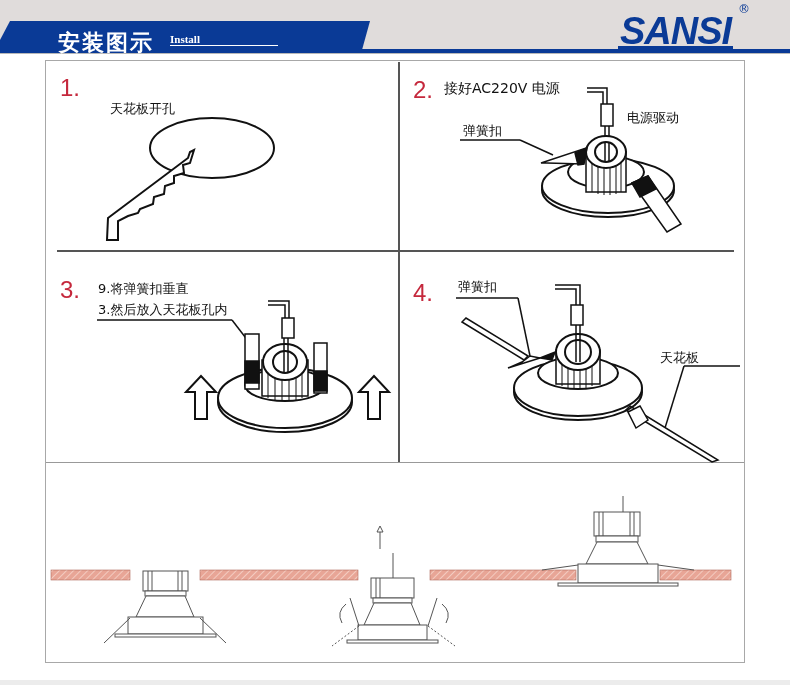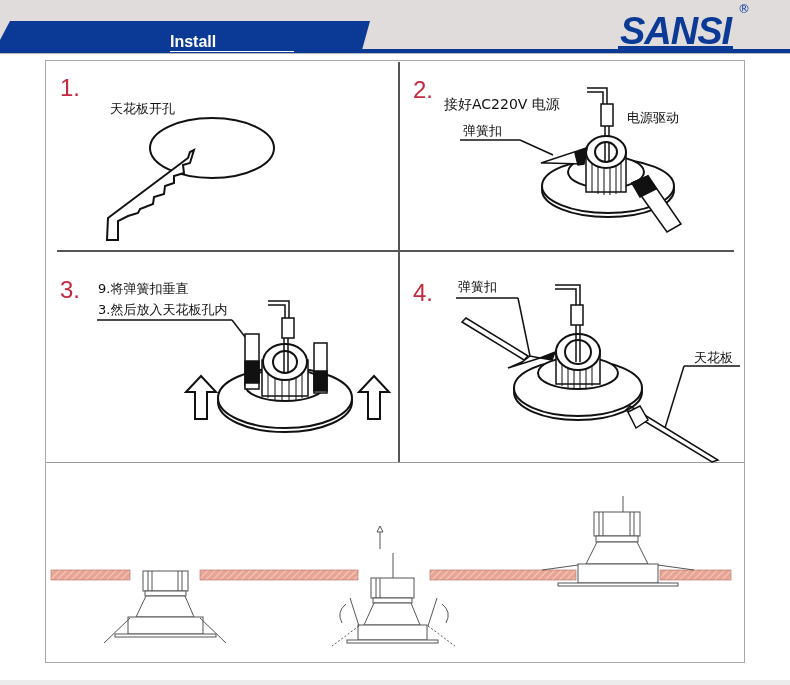--- a/index.html
+++ b/index.html
@@ -1,21 +1,21 @@
 <!DOCTYPE html>
 <html><head>
 <meta charset="utf-8">
 <style>
   html, body { margin:0; padding:0; }
   body { width:790px; height:685px; position:relative; background:#ffffff; overflow:hidden;
          font-family:"DejaVu Sans","Liberation Sans",sans-serif; }
   .header { position:absolute; left:0; top:0; width:790px; height:53px; background:#e0dcdb; }
   .header-bar { position:absolute; left:0; top:0; width:790px; height:53px; }
   .header-title { position:absolute; left:58px; top:28px; color:#fff; font-size:22px; font-weight:bold; letter-spacing:2px; }
-  .header-sub { position:absolute; left:170px; top:33px; color:#fff; font-family:Liberation Sans, sans-serif; font-size:16px; font-weight:bold; border-bottom:1px solid #fff; padding-right:78px; }
+  .header-sub { position:absolute; left:170px; top:33px; color:#fff; font-family:Liberation Serif, serif; font-size:11px; font-weight:bold; border-bottom:1px solid #fff; padding-right:78px; }
   .logo { position:absolute; left:618px; top:8px; width:125px; height:42px; }
   .reg { position:absolute; left:738px; top:2px; font-size:12px; color:#0a3a96; }
   .frame { position:absolute; left:45px; top:60px; width:700px; height:603px; border:1px solid #a8a8a8; box-sizing:border-box; background:#fff; }
   .panel { position:absolute; }
   .num { position:absolute; color:#c5283c; font-size:24px; font-family:"Liberation Sans",sans-serif; }
   .num .dot { font-size:24px; }
   .lbl { position:absolute; color:#111; font-size:13px; white-space:nowrap; }
   svg { position:absolute; overflow:visible; }
   .vdiv { position:absolute; left:398px; top:62px; width:2px; height:400px; background:#555; }
   .hdiv { position:absolute; left:57px; top:250px; width:677px; height:2px; background:#555; }
@@ -24,20 +24,21 @@
 </style>
 </head>
 <body>
 
 <div class="header">
   <svg class="header-bar" width="790" height="53">
     <polygon points="10,21 370,21 362,50 0,50 0,40" fill="#0a3a96"></polygon>
     <rect x="0" y="49" width="790" height="4" fill="#0a3a96"></rect>
     <rect x="0" y="53" width="790" height="1" fill="#b8b8b8"></rect>
   </svg>
+  <div class="header-title">安装图示</div>
   <div class="header-sub">Install</div>
   <svg class="logo" viewBox="0 0 125 42">
     <text x="2" y="36" font-family="Liberation Sans, sans-serif" font-size="38" font-weight="bold" font-style="italic" fill="#0a3a96" letter-spacing="-1">SANSI</text>
     <rect x="0" y="38" width="115" height="3" fill="#0a3a96"></rect>
   </svg>
   <div class="reg">®</div>
 </div>
 
 <div class="frame"></div>
 <div class="vdiv"></div>
@@ -48,21 +49,21 @@
   <div class="num" style="left:60px;top:74px;"><span>1</span><span class="dot">.</span></div>
   <div class="lbl" style="left:110px;top:80px;margin-top:20px;">天花板开孔</div>
   <svg width="790" height="685" style="left:0;top:0;">
     <ellipse cx="212" cy="148" rx="62" ry="30" fill="none" stroke="#111" stroke-width="2"></ellipse>
     <polygon points="108,218 188,158 190,152 194,150 190,163 183,165 184,173 174,176 174,183 165,186 164,194 154,197 153,204 140,209 138,213 128,216 118,221 118,240 107,240" fill="#fff" stroke="#111" stroke-width="2"></polygon>
   </svg>
 </div>
 
 <div class="panel">
   <div class="num" style="left:413px;top:76px;"><span>2</span><span class="dot">.</span></div>
-  <div class="lbl" style="left:444px;top:80px;font-size:14px;margin-top:16px;">接好AC220V 电源</div>
+  <div class="lbl" style="left:444px;top:80px;font-size:14px;">接好AC220V 电源</div>
   <div class="lbl" style="left:627px;top:109px;">电源驱动</div>
   <div class="lbl" style="left:463px;top:122px;">弹簧扣</div>
   <svg width="790" height="685" style="left:0;top:0;">
     <g fill="none" stroke="#111" stroke-width="1.5">
       <polyline points="587,88 607,88 607,104"></polyline>
       <polyline points="587,92 603,92 603,104"></polyline>
       <rect x="601" y="104" width="12" height="22" fill="#fff"></rect>
       <line x1="605" y1="126" x2="605" y2="160"></line>
         <line x1="609" y1="126" x2="609" y2="160"></line>
       <line x1="460" y1="140" x2="520" y2="140"></line>
@@ -124,21 +125,21 @@
       <rect x="314" y="371" width="13" height="20" fill="#111"></rect>
       <polygon points="186,392 201,376 216,392 207,392 207,419 195,419 195,392" fill="#fff" stroke-width="2"></polygon>
       <polygon points="359,392 374,376 389,392 380,392 380,419 368,419 368,392" fill="#fff" stroke-width="2"></polygon>
     </g>
   </svg>
 </div>
 
 <div class="panel">
   <div class="num" style="left:413px;top:279px;"><span>4</span><span class="dot">.</span></div>
   <div class="lbl" style="left:458px;top:278px;">弹簧扣</div>
-  <div class="lbl" style="left:694px;top:349px;">天花板</div>
+  <div class="lbl" style="left:660px;top:349px;">天花板</div>
   <svg width="790" height="685" style="left:0;top:0;">
     <g fill="none" stroke="#111" stroke-width="1.5">
       <line x1="456" y1="298" x2="518" y2="298"></line>
         <line x1="518" y1="298" x2="530" y2="356"></line>
       <line x1="684" y1="366" x2="740" y2="366"></line>
         <line x1="684" y1="366" x2="665" y2="428"></line>
       <polyline points="555,285 580,285 580,305"></polyline>
         <polyline points="555,289 576,289 576,305"></polyline>
       <rect x="571" y="305" width="12" height="20" fill="#fff"></rect>
       <polygon points="462,322 466,318 528,356 524,360" fill="#fff"></polygon>

